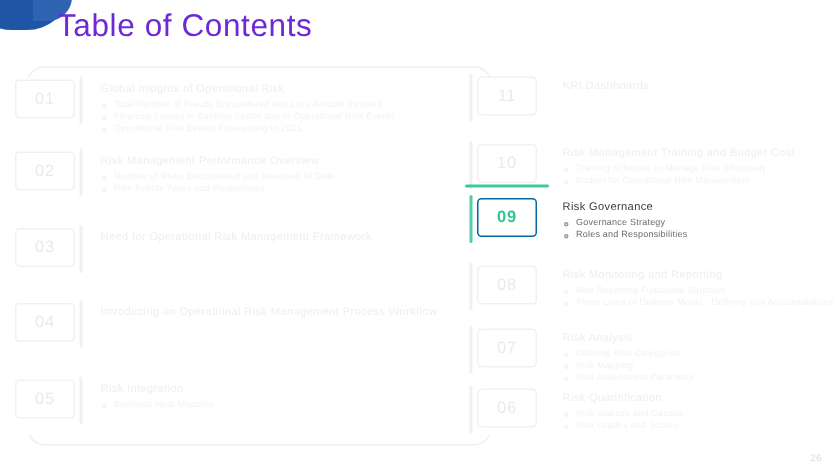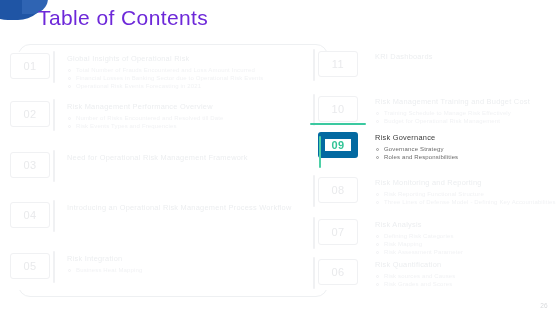--- a/index.html
+++ b/index.html
@@ -61,21 +61,21 @@
   ul.subs li{
     font-size:6px;color:#f1f2f4;line-height:8px;letter-spacing:.15px;
     position:relative;padding-left:9px;
   }
   ul.subs li:before{
     content:"";position:absolute;left:1px;top:2.6px;
     width:3px;height:3px;border:1px solid #f1f2f4;border-radius:50%;box-sizing:border-box;
   }
 
   
-  .row.active .numcell{border:7px solid #0369a1;}
+  .row.active .numcell{border:1px solid #0369a1;}
   .row.active .numcell .n{color:#33c496;font-weight:bold;}
   .row.active .bar{background:#4ed0a7;}
   .row.active .head{color:#3a3a3a;}
   .row.active ul.subs li{color:#6b6b6b;}
   .row.active ul.subs li:before{border-color:#9a9a9a;}
   .hl-top{
     position:absolute;left:-8px;top:-9px;width:56px;height:2px;background:#3bc9a0;border-radius:1px;
   }
 
   .pagenum{

